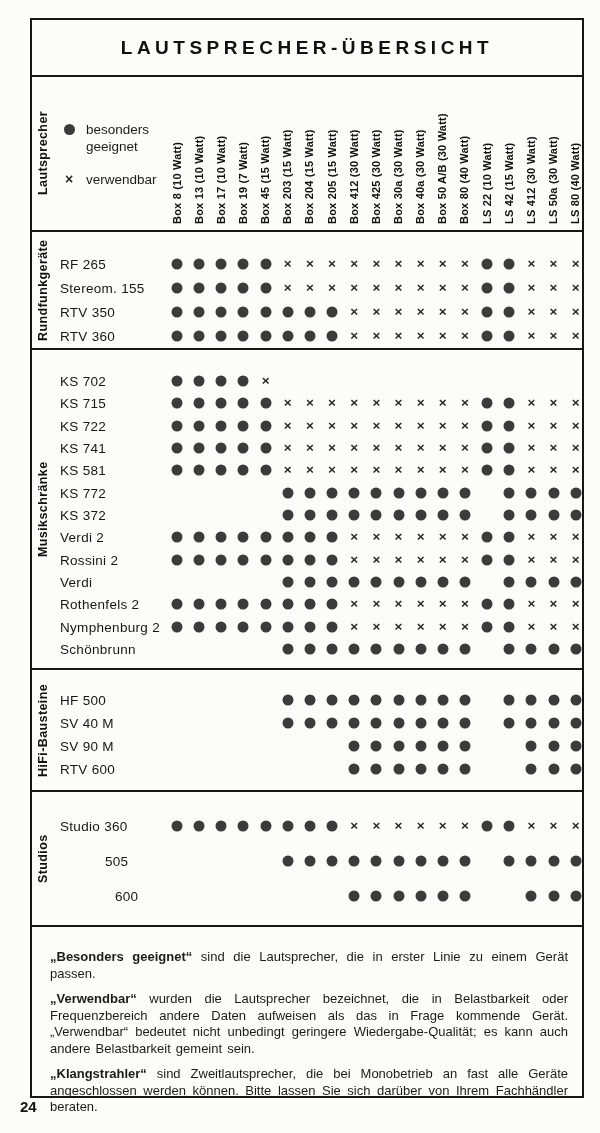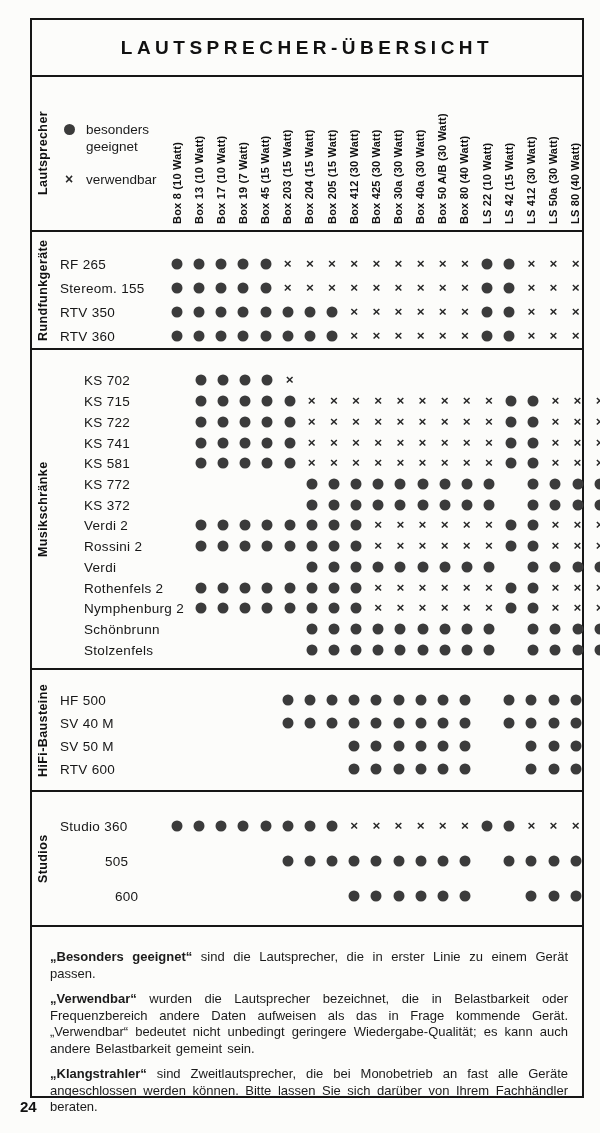--- a/index.html
+++ b/index.html
@@ -194,21 +194,21 @@
             <span class="dot" style="left: 455.1px;"></span>
             <span class="dot" style="left: 477.25px;"></span>
             <span class="cross" style="left: 499.4px;">×</span>
             <span class="cross" style="left: 521.55px;">×</span>
             <span class="cross" style="left: 543.7px;">×</span>
           </div>
         </div>
       </div>
       <div class="section" style="height: 318px;">
         <div class="sidebar">Musikschränke</div>
-        <div class="rows" style="top: 20px; bottom: 8px; padding-left: 24px;">
+        <div class="rows" style="top: 20px; bottom: 8px;">
           <div class="row">
             <span class="rowlabel">KS 702</span>
             <span class="dot" style="left: 145px;"></span>
             <span class="dot" style="left: 167.15px;"></span>
             <span class="dot" style="left: 189.3px;"></span>
             <span class="dot" style="left: 211.45px;"></span>
             <span class="cross" style="left: 233.6px;">×</span>
           </div>
           <div class="row">
             <span class="rowlabel">KS 715</span>
@@ -443,36 +443,20 @@
             <span class="dot" style="left: 344.35px;"></span>
             <span class="dot" style="left: 366.5px;"></span>
             <span class="dot" style="left: 388.65px;"></span>
             <span class="dot" style="left: 410.8px;"></span>
             <span class="dot" style="left: 432.95px;"></span>
             <span class="dot" style="left: 477.25px;"></span>
             <span class="dot" style="left: 499.4px;"></span>
             <span class="dot" style="left: 521.55px;"></span>
             <span class="dot" style="left: 543.7px;"></span>
           </div>
-          <div class="row">
-            <span class="rowlabel">Stolzenfels</span>
-            <span class="dot" style="left: 255.75px;"></span>
-            <span class="dot" style="left: 277.9px;"></span>
-            <span class="dot" style="left: 300.05px;"></span>
-            <span class="dot" style="left: 322.2px;"></span>
-            <span class="dot" style="left: 344.35px;"></span>
-            <span class="dot" style="left: 366.5px;"></span>
-            <span class="dot" style="left: 388.65px;"></span>
-            <span class="dot" style="left: 410.8px;"></span>
-            <span class="dot" style="left: 432.95px;"></span>
-            <span class="dot" style="left: 477.25px;"></span>
-            <span class="dot" style="left: 499.4px;"></span>
-            <span class="dot" style="left: 521.55px;"></span>
-            <span class="dot" style="left: 543.7px;"></span>
-          </div>
         </div>
       </div>
       <div class="section" style="height: 120px;">
         <div class="sidebar">HiFi-Bausteine</div>
         <div class="rows" style="top: 18px; bottom: 10px;">
           <div class="row">
             <span class="rowlabel">HF 500</span>
             <span class="dot" style="left: 255.75px;"></span>
             <span class="dot" style="left: 277.9px;"></span>
             <span class="dot" style="left: 300.05px;"></span>
@@ -497,21 +481,21 @@
             <span class="dot" style="left: 366.5px;"></span>
             <span class="dot" style="left: 388.65px;"></span>
             <span class="dot" style="left: 410.8px;"></span>
             <span class="dot" style="left: 432.95px;"></span>
             <span class="dot" style="left: 477.25px;"></span>
             <span class="dot" style="left: 499.4px;"></span>
             <span class="dot" style="left: 521.55px;"></span>
             <span class="dot" style="left: 543.7px;"></span>
           </div>
           <div class="row">
-            <span class="rowlabel">SV 50 M</span>
+            <span class="rowlabel">SV 90 M</span>
             <span class="dot" style="left: 322.2px;"></span>
             <span class="dot" style="left: 344.35px;"></span>
             <span class="dot" style="left: 366.5px;"></span>
             <span class="dot" style="left: 388.65px;"></span>
             <span class="dot" style="left: 410.8px;"></span>
             <span class="dot" style="left: 432.95px;"></span>
             <span class="dot" style="left: 499.4px;"></span>
             <span class="dot" style="left: 521.55px;"></span>
             <span class="dot" style="left: 543.7px;"></span>
           </div>

